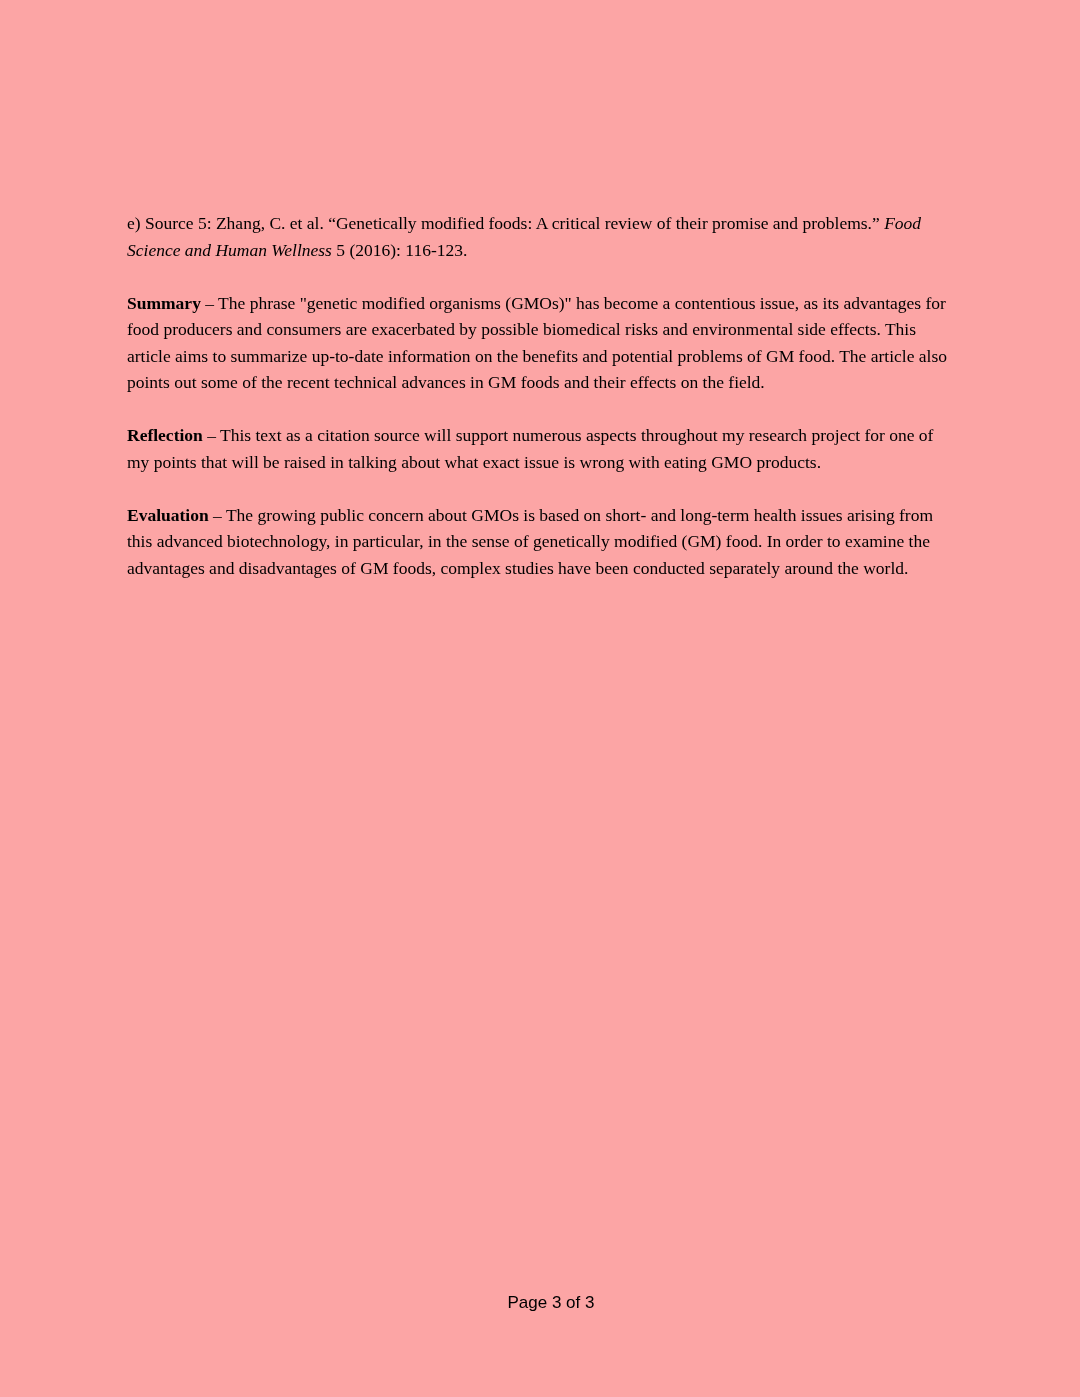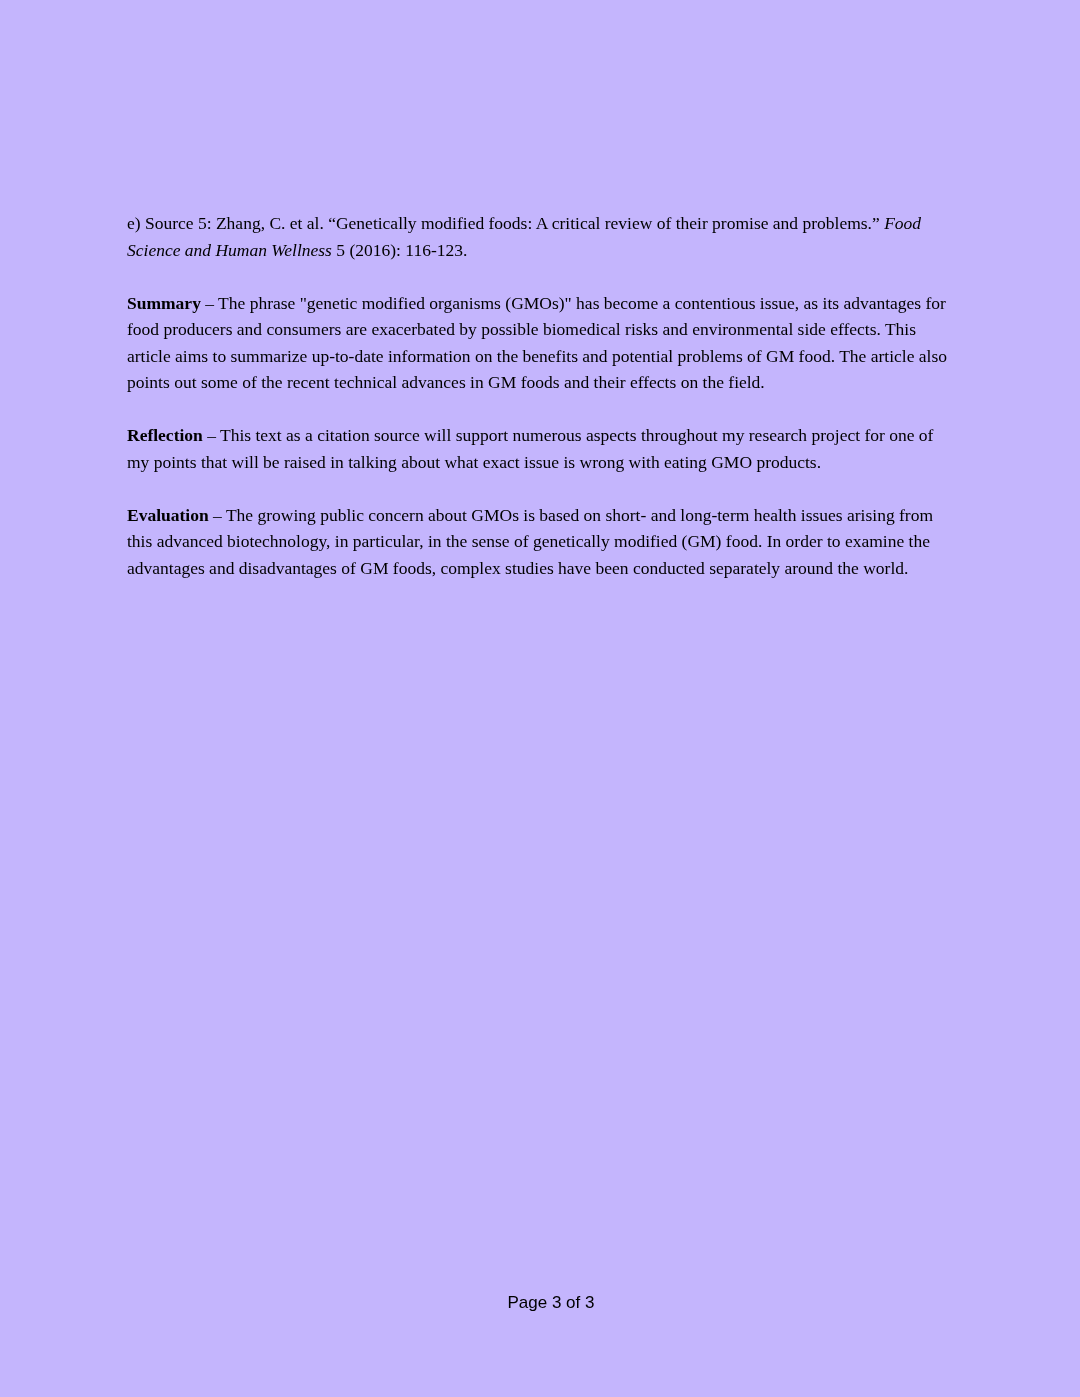--- a/index.html
+++ b/index.html
@@ -1,21 +1,21 @@
 <!DOCTYPE html>
 <html><head>
 <meta charset="utf-8">
 <style>
   * { box-sizing: border-box; }
   html, body { margin: 0; padding: 0; background: #ffffff; }
   .page {
     position: relative;
     width: 1080px;
     height: 1397px;
-    background: #c4b5fd;
+    background: #fca5a5;
     font-family: "Liberation Serif", serif;
     color: #000000;
     overflow: hidden;
     text-decoration: underline;
   }
   .content {
     position: absolute;
     top: 210px;
     left: 127px;
     width: 828px;

